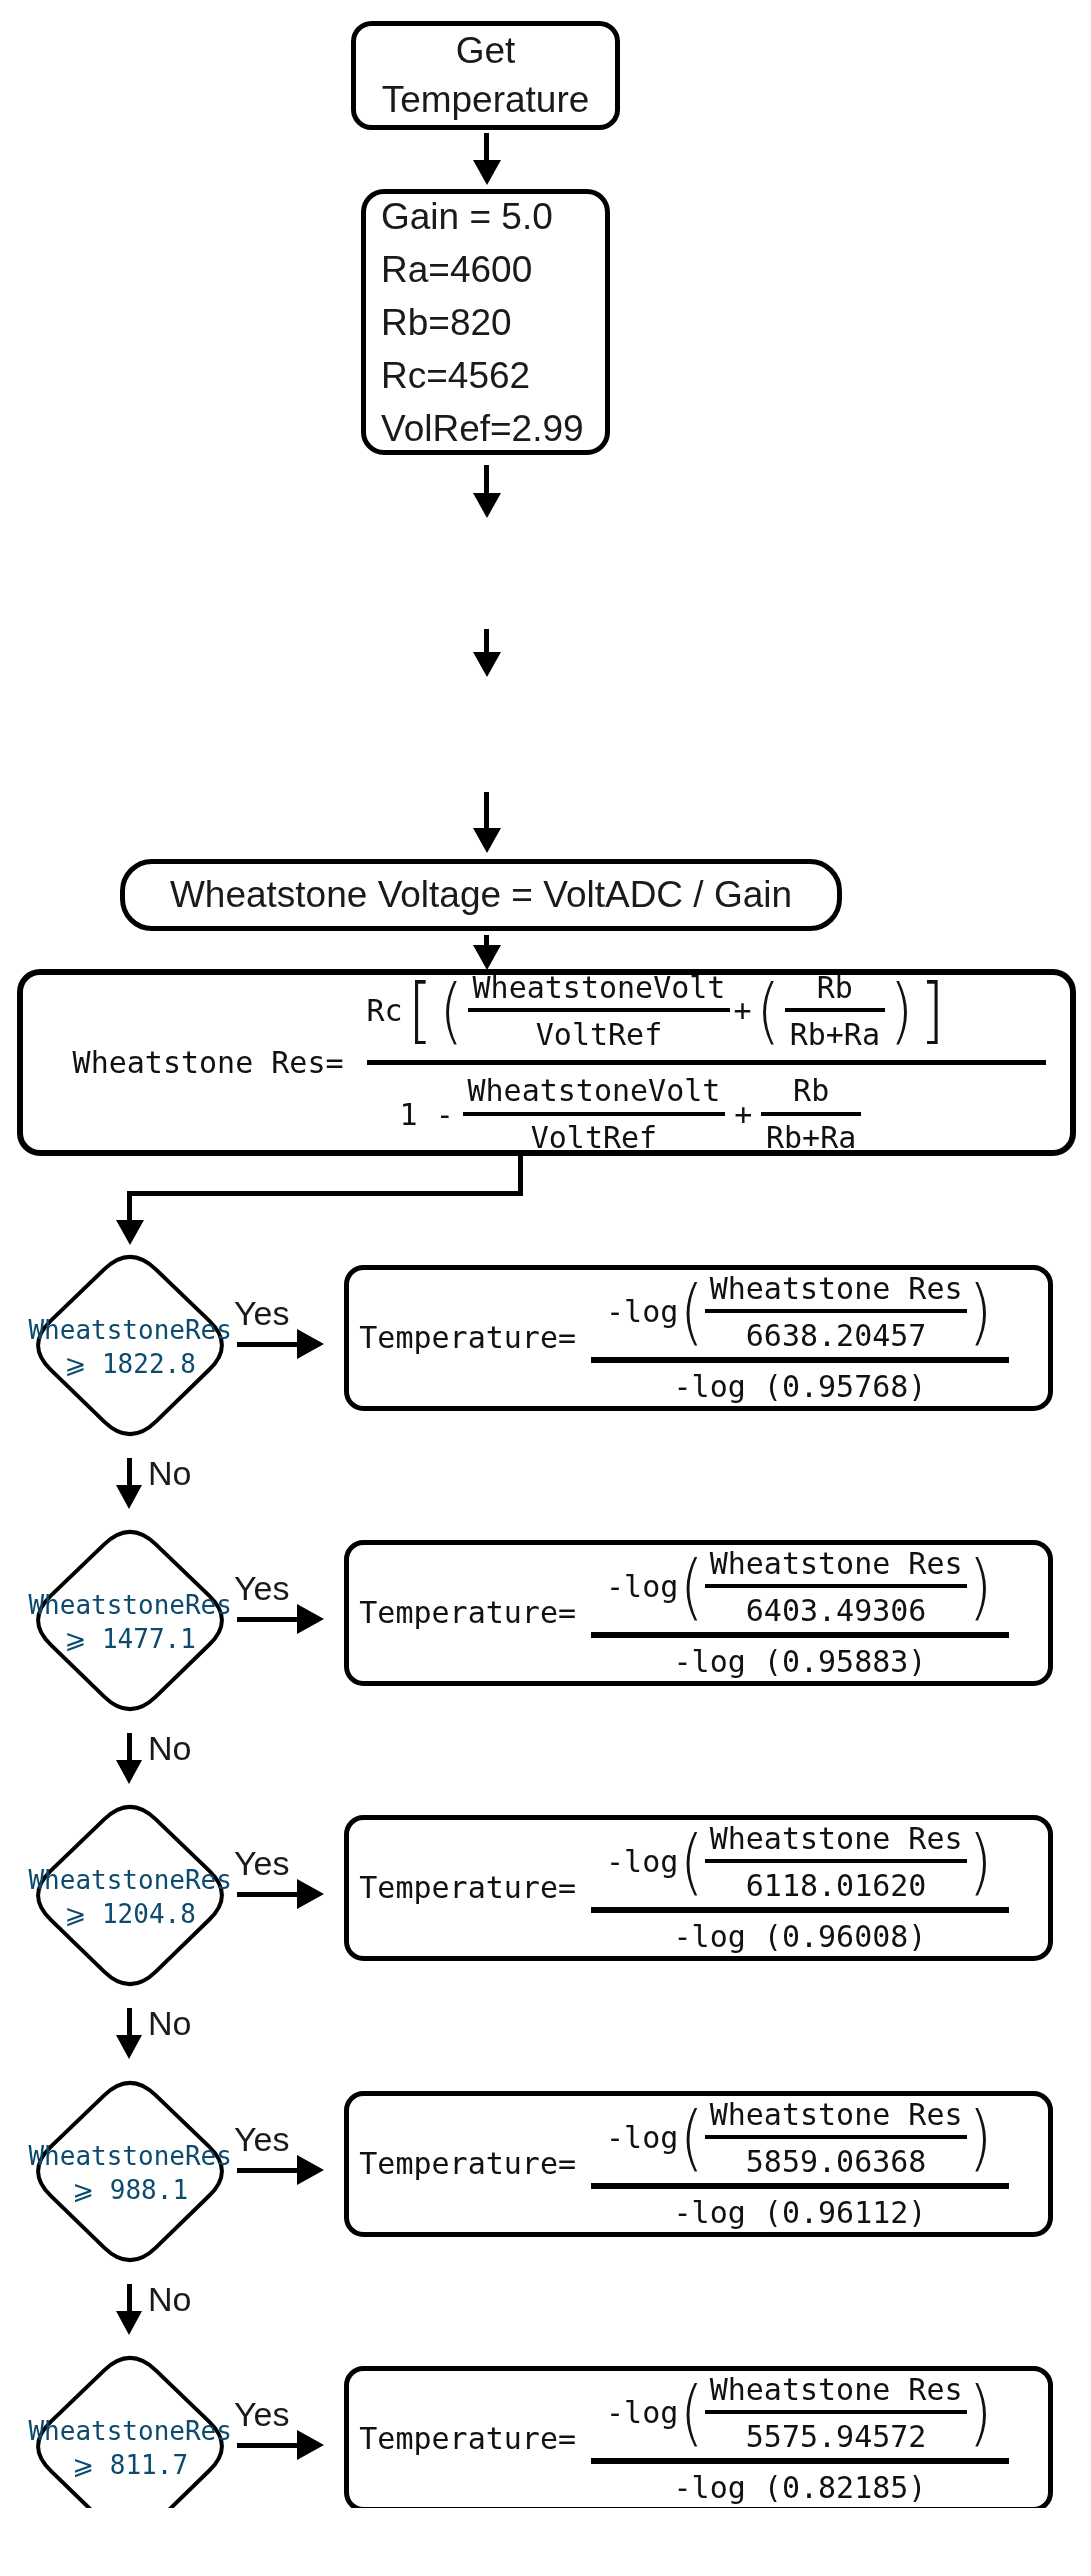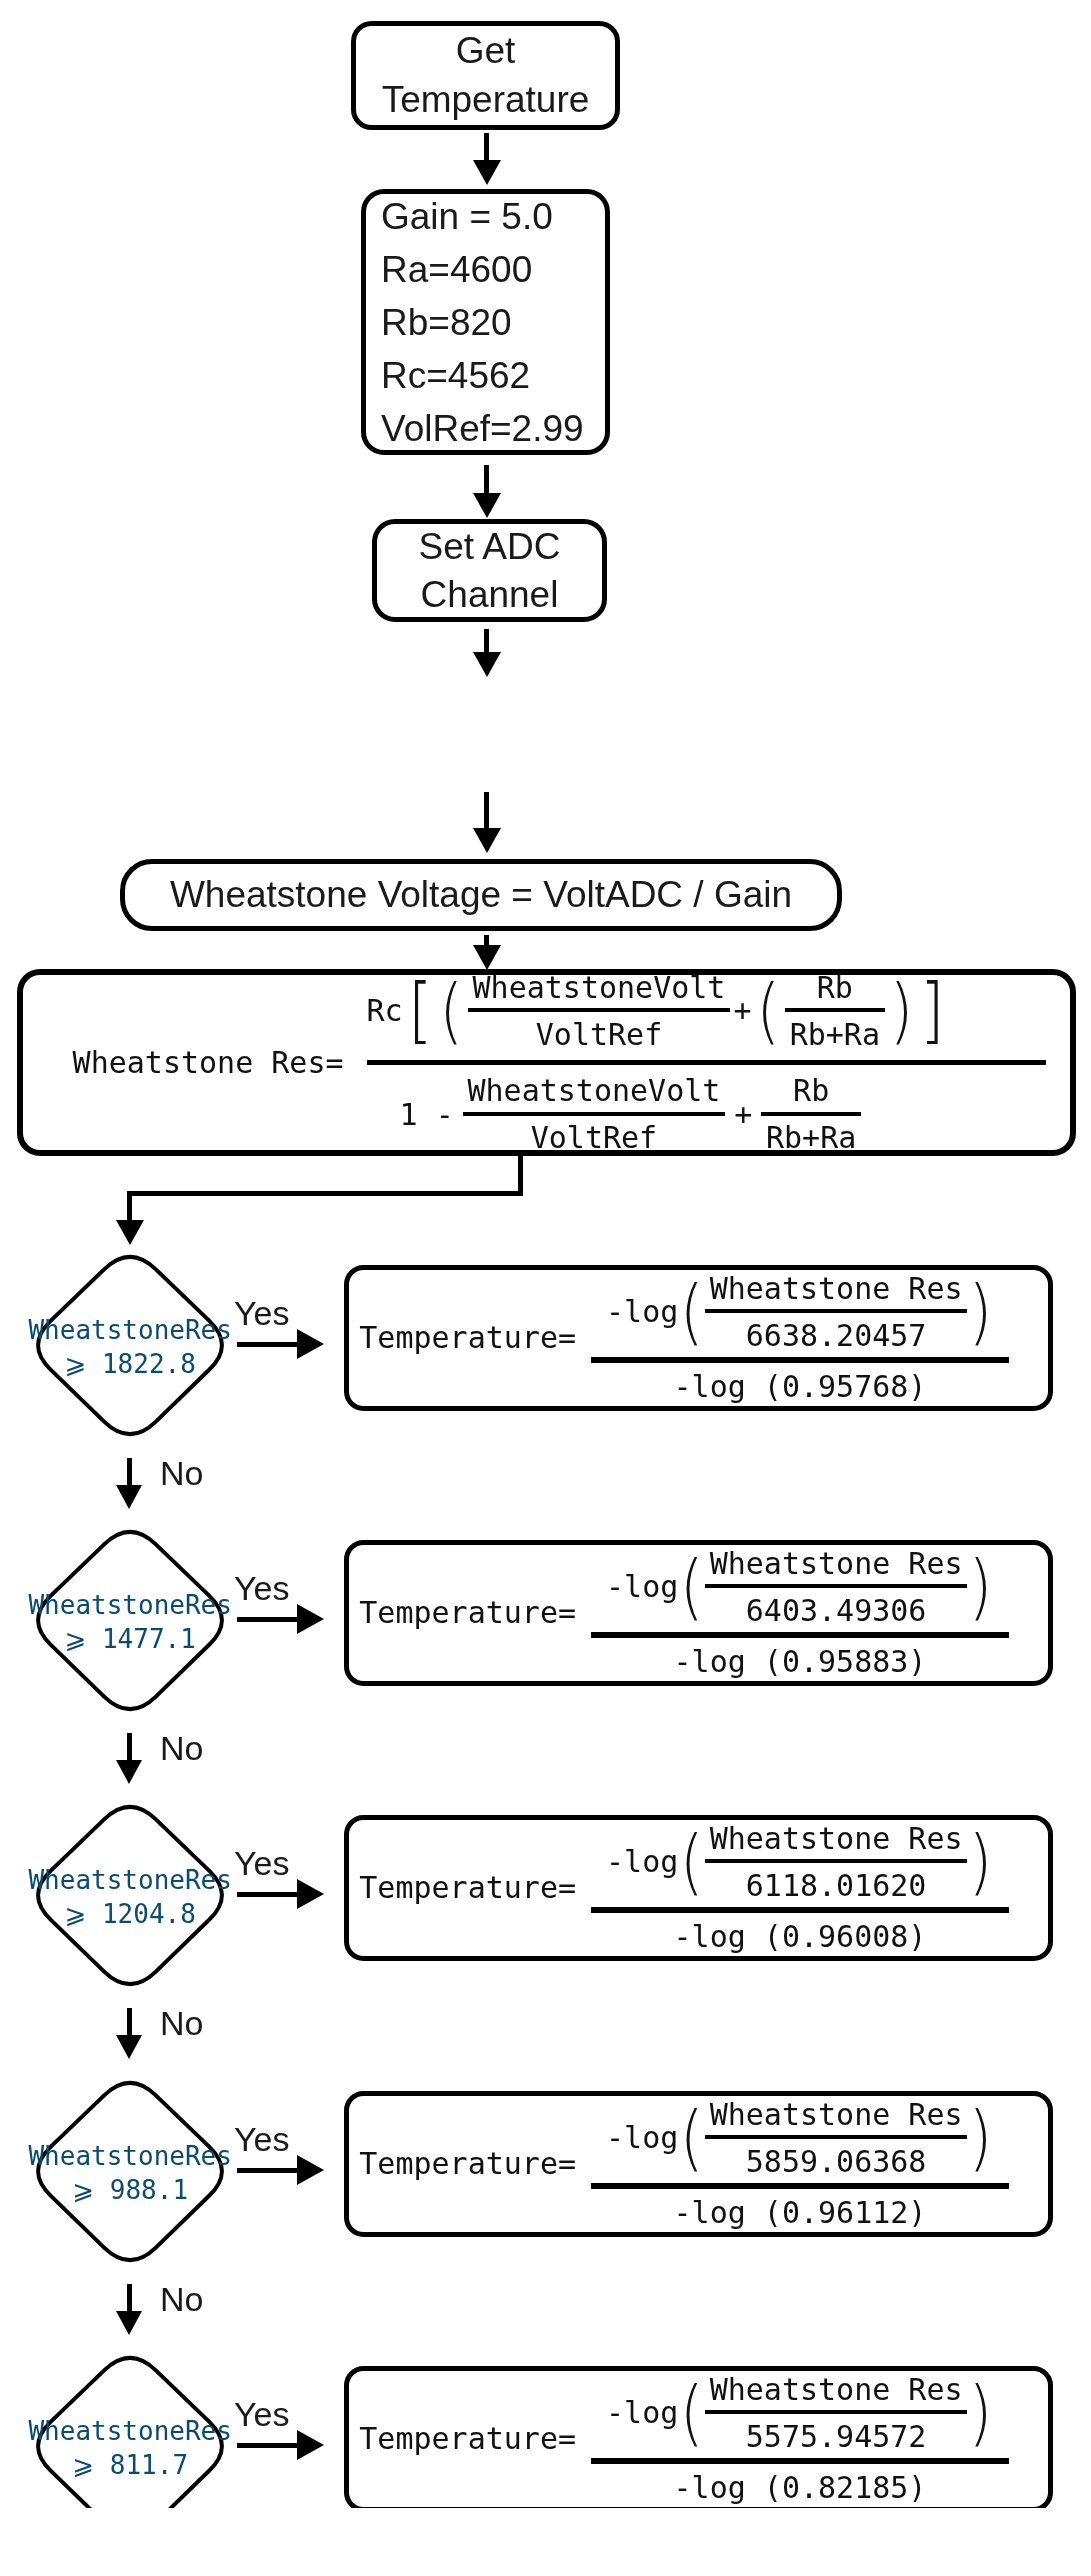--- a/index.html
+++ b/index.html
@@ -50,21 +50,21 @@
   .yes-shaft{position:absolute;left:237px;top:98px;width:61px;height:5.2px;background:#000;}
   .yes-head{position:absolute;left:297px;top:85px;width:0;height:0;
     border-top:15.5px solid transparent;border-bottom:15.5px solid transparent;
     border-left:27.5px solid #000;}
   .no-shaft{position:absolute;left:127px;top:214px;width:5.2px;height:27px;background:#000;}
   .no-head{position:absolute;left:116px;top:241px;width:0;height:0;
     border-left:13.8px solid transparent;border-right:13.8px solid transparent;
     border-top:24px solid #000;}
   .no-label{
     position:absolute;left:148px;top:210px;
-    font-size:34px;font-weight:300;color:#1a1a1a;margin-left:12px;
+    font-size:34px;font-weight:300;color:#1a1a1a;
   }
   
   .temp-box{
     position:absolute;left:344px;top:20.6px;width:709px;height:146px;
     background:#fff;border:5.7px solid #000;border-radius:19.5px;
     box-sizing:border-box;
     display:flex;align-items:center;
     padding-left:10.3px;
     font-family:"DejaVu Sans Mono", monospace;
     font-size:30px;color:#111;
@@ -123,24 +123,20 @@
     <span class="line">Gain = 5.0</span>
     <span class="line">Ra=4600</span>
     <span class="line">Rb=820</span>
     <span class="line">Rc=4562</span>
     <span class="line">VolRef=2.99</span>
   </div>
 
   <div class="vshaft" style="left:484px;top:465px;height:29px;"></div>
   <div class="vhead" style="left:473px;top:493px;"></div>
 
-  <div class="node" style="left:372px;top:519px;width:235px;height:103px;border-radius:23px;font-size:37px;line-height:48px;">
-    <span class="line">Set ADC</span>
-    <span class="line">Channel</span>
-  </div>
 
   <div class="vshaft" style="left:484px;top:629px;height:24px;"></div>
   <div class="vhead" style="left:473px;top:652px;"></div>
 
 
   <div class="vshaft" style="left:484px;top:792px;height:38px;"></div>
   <div class="vhead" style="left:473px;top:828px;"></div>
 
   <div class="node" style="left:120px;top:859px;width:722px;height:72px;border-radius:32px;font-size:37px;">
     <span class="line">Wheatstone Voltage = VoltADC / Gain</span>

